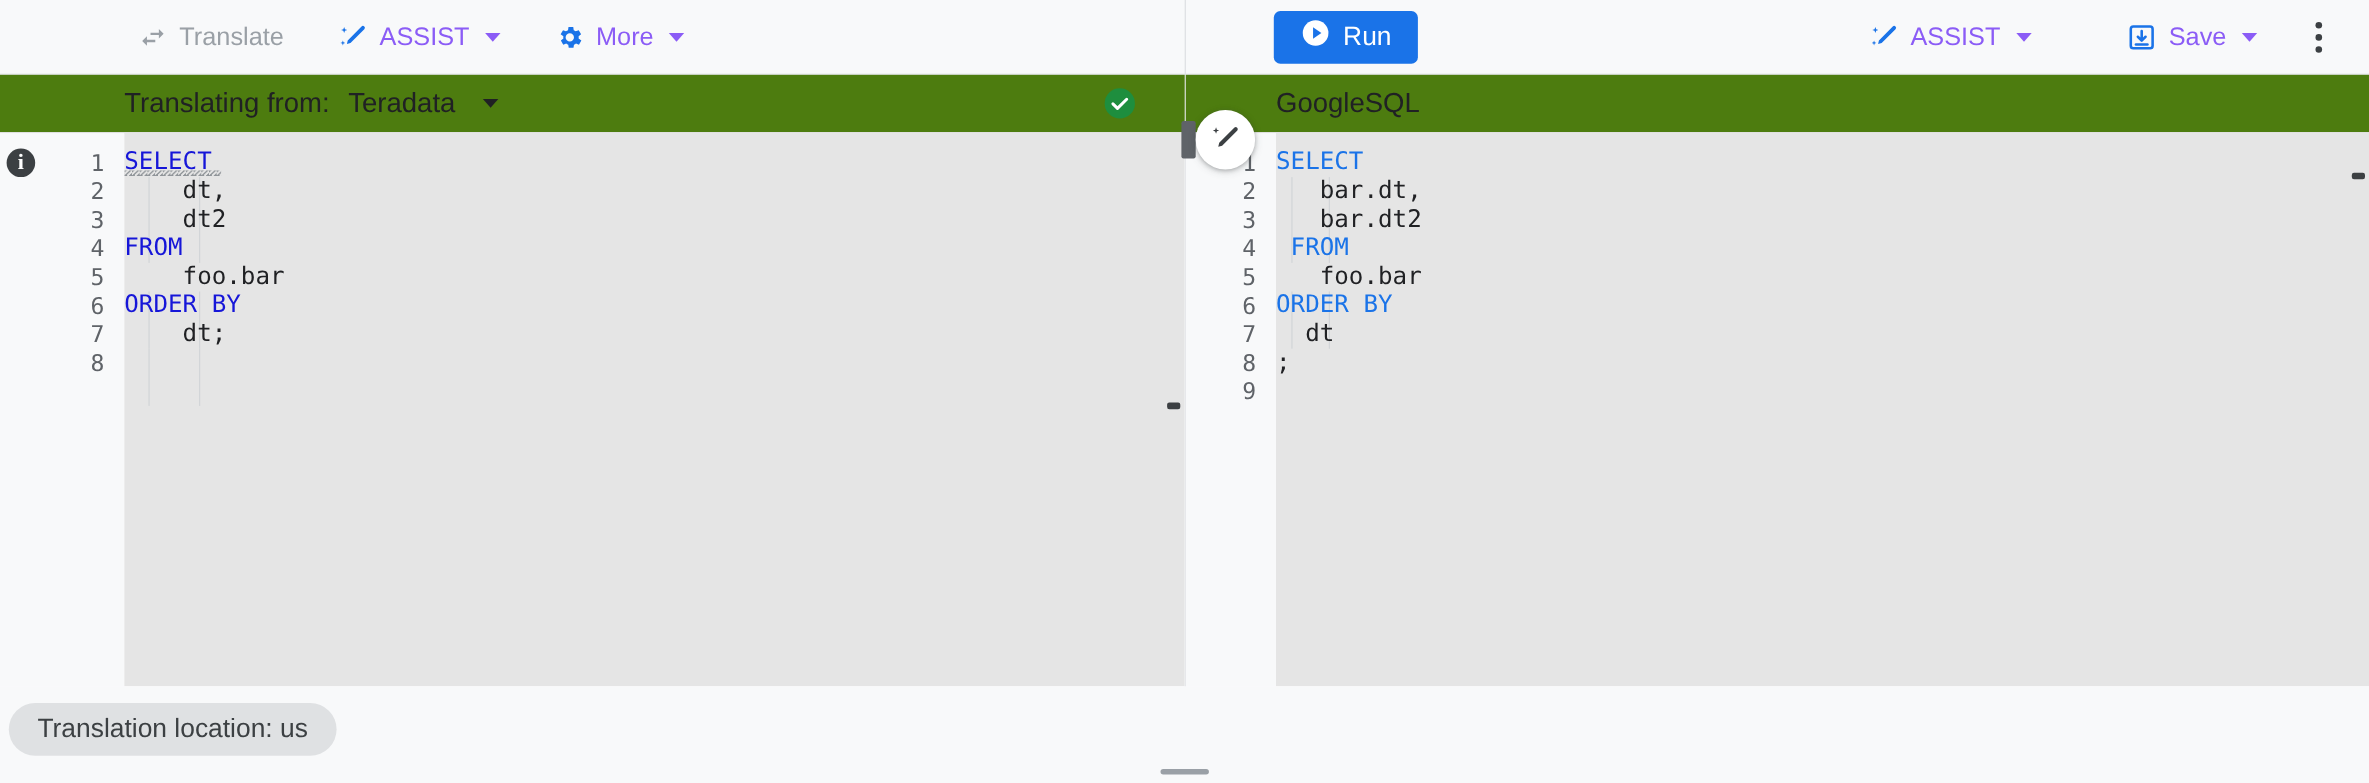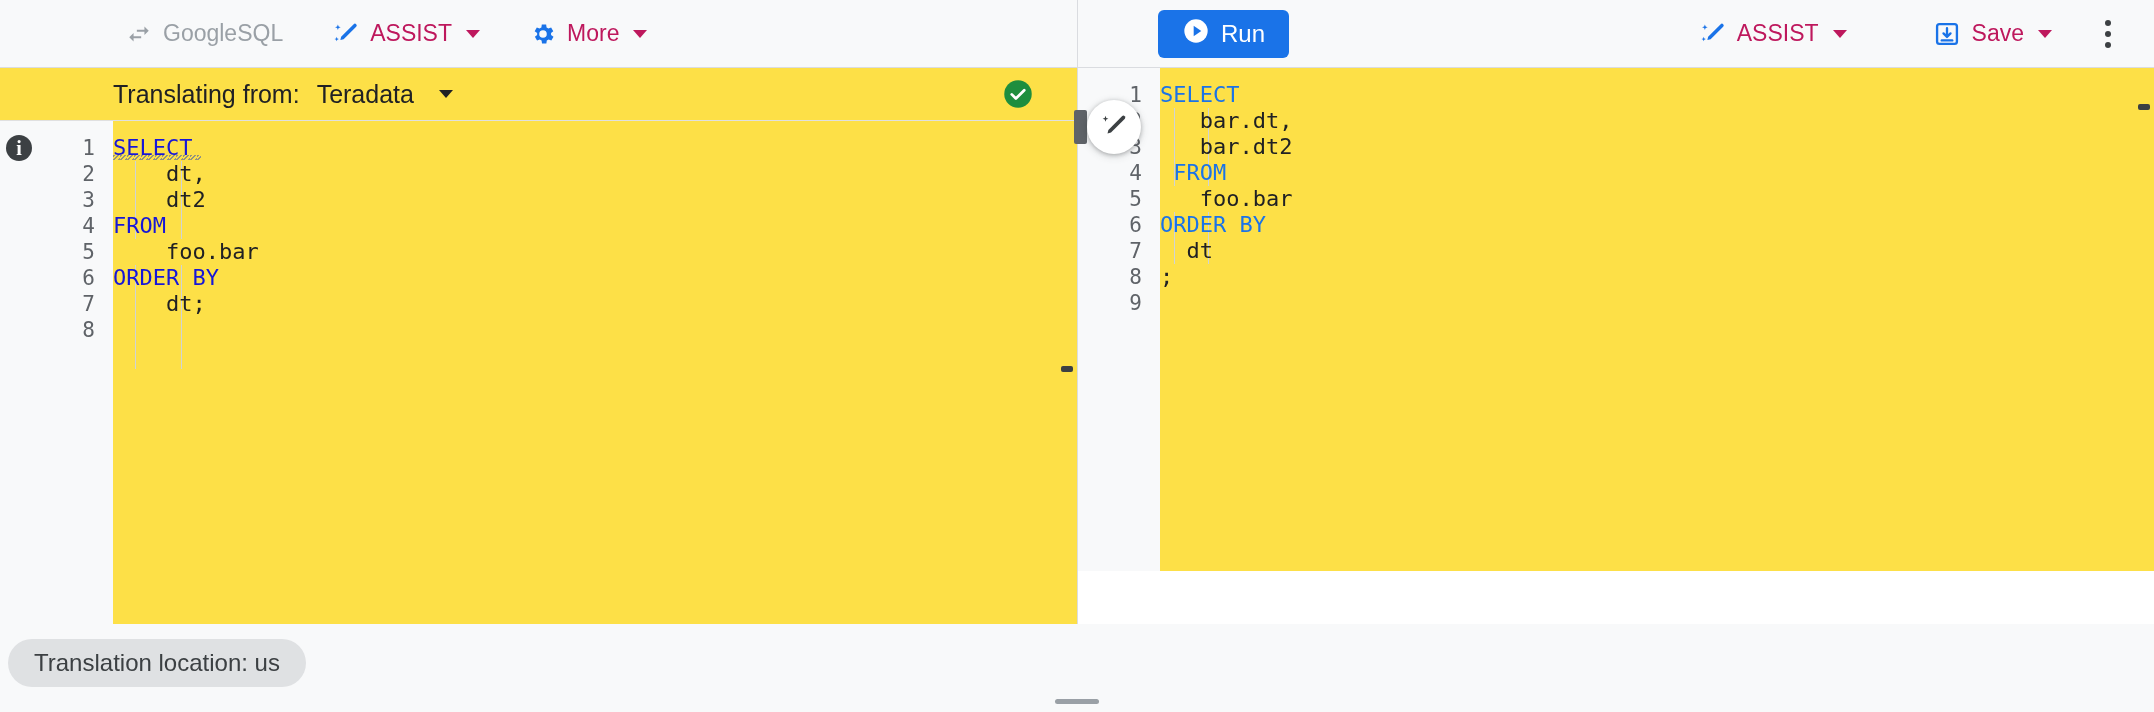--- a/index.html
+++ b/index.html
@@ -31,21 +31,21 @@
     gap: 34px;
   }
   .tb-right {
     flex: 1; height: 68px;
     display: flex; align-items: center;
     padding-left: 80px; padding-right: 24px;
     gap: 8px;
   }
   .tb-btn {
     display: flex; align-items: center; gap: 11px;
-    font-size: 23px; color: #be185d;
+    font-size: 23px; color: #8b5cf6;
     background: none; border: none;
     cursor: pointer; white-space: nowrap;
     padding: 6px 8px; border-radius: 4px;
     font-family: "Liberation Sans", sans-serif;
   }
   .tb-btn.disabled { color: #9aa0a6; cursor: default; }
   .tb-btn svg { display: block; }
   .caret {
     width: 0; height: 0;
     border-left: 7px solid transparent;
@@ -74,21 +74,21 @@
   .panes {
     position: absolute; left: 0; top: 68px;
     width: 2154px; height: 556px;
     display: flex;
   }
   .pane { position: relative; height: 556px; background: #fff; }
   .pane-left  { width: 1078px; border-right: 1px solid #dadce0; }
   .pane-right { width: 1076px; }
 
   .pane-head {
-    height: 53px; background: #fde047;
+    height: 53px; background: #4d7c0f;
     border-bottom: 1px solid #e0e0e0;
     display: flex; align-items: center;
     padding-left: 113px; padding-right: 18px;
     position: relative;
   }
   .pane-head-left { padding-left: 113px; }
   .pane-head-right { padding-left: 82px; }
   .head-label {
     font-size: 25px; color: #202124;
     white-space: nowrap;
@@ -125,21 +125,21 @@
     position: absolute; left: 6px; top: 14px;
     width: 26px; height: 26px; border-radius: 50%;
     background: #3c4043; color: #fff;
     display: flex; align-items: center; justify-content: center;
     font-family: "Liberation Serif", serif;
     font-weight: bold; font-size: 20px;
     cursor: pointer;
   }
   .code {
     flex: 1; padding-top: 14px; position: relative;
-    background: #fde047;
+    background: #e5e5e5;
     overflow: hidden;
   }
   .cl {
     height: 26px; line-height: 26px;
     font-family: "DejaVu Sans Mono", monospace;
     font-size: 22px; color: #202124;
     white-space: pre; position: relative;
   }
   .kw      { color: #1616d8; }
   .kw-soft { color: #1a73e8; }
@@ -222,21 +222,21 @@
   <div class="toolbar">
 
     <div class="tb-left">
 
       <button class="tb-btn disabled">
         <span>
           <svg width="26" height="26" viewBox="0 0 24 24" fill="#9aa0a6">
             <path d="M6.99 11L3 15l3.99 4v-3H14v-2H6.99v-3zM21 9l-3.99-4v3H10v2h7.01v3L21 9z"></path>
           </svg>
         </span>
-        <span>GoogleSQL</span>
+        <span>Translate</span>
       </button>
 
       <button class="tb-btn">
         <span>
           <svg width="26" height="26" viewBox="0 0 24 24" fill="#1a73e8">
             <path d="M4.5 3.2l.7 1.9 1.9.7-1.9.7-.7 1.9-.7-1.9L1.9 5.8l1.9-.7z"></path>
             <path d="M19.1 2.9a1.6 1.6 0 0 1 2.3 2.3L9.8 16.8l-3 .7.7-3L19.1 2.9z"></path>
             <path d="M13.9 8.3l1.8 1.8-7.1 7.1-1.8-1.8z" fill="#ffffff" opacity="0"></path>
             <path d="M3.4 14.6l.55 1.5 1.5.55-1.5.55-.55 1.5-.55-1.5-1.5-.55 1.5-.55z"></path>
           </svg>
@@ -347,20 +347,23 @@
             <div class="cl"><span>    foo.bar</span></div>
             <div class="cl"><span class="kw">ORDER BY</span></div>
             <div class="cl"><span>    dt;</span></div>
             <div class="cl"><span></span></div>
           </div>
         <div class="vscroll-left"></div>
       </div>
     </div>
 
     <div class="pane pane-right">
+      <div class="pane-head pane-head-right">
+        <span class="head-label">GoogleSQL</span>
+      </div>
 
       <div class="editor">
         <div class="gutter gutter-right">
           <div id="right-lns">
               <div class="ln">1</div>
               <div class="ln">2</div>
               <div class="ln">3</div>
               <div class="ln">4</div>
               <div class="ln">5</div>
               <div class="ln">6</div>

